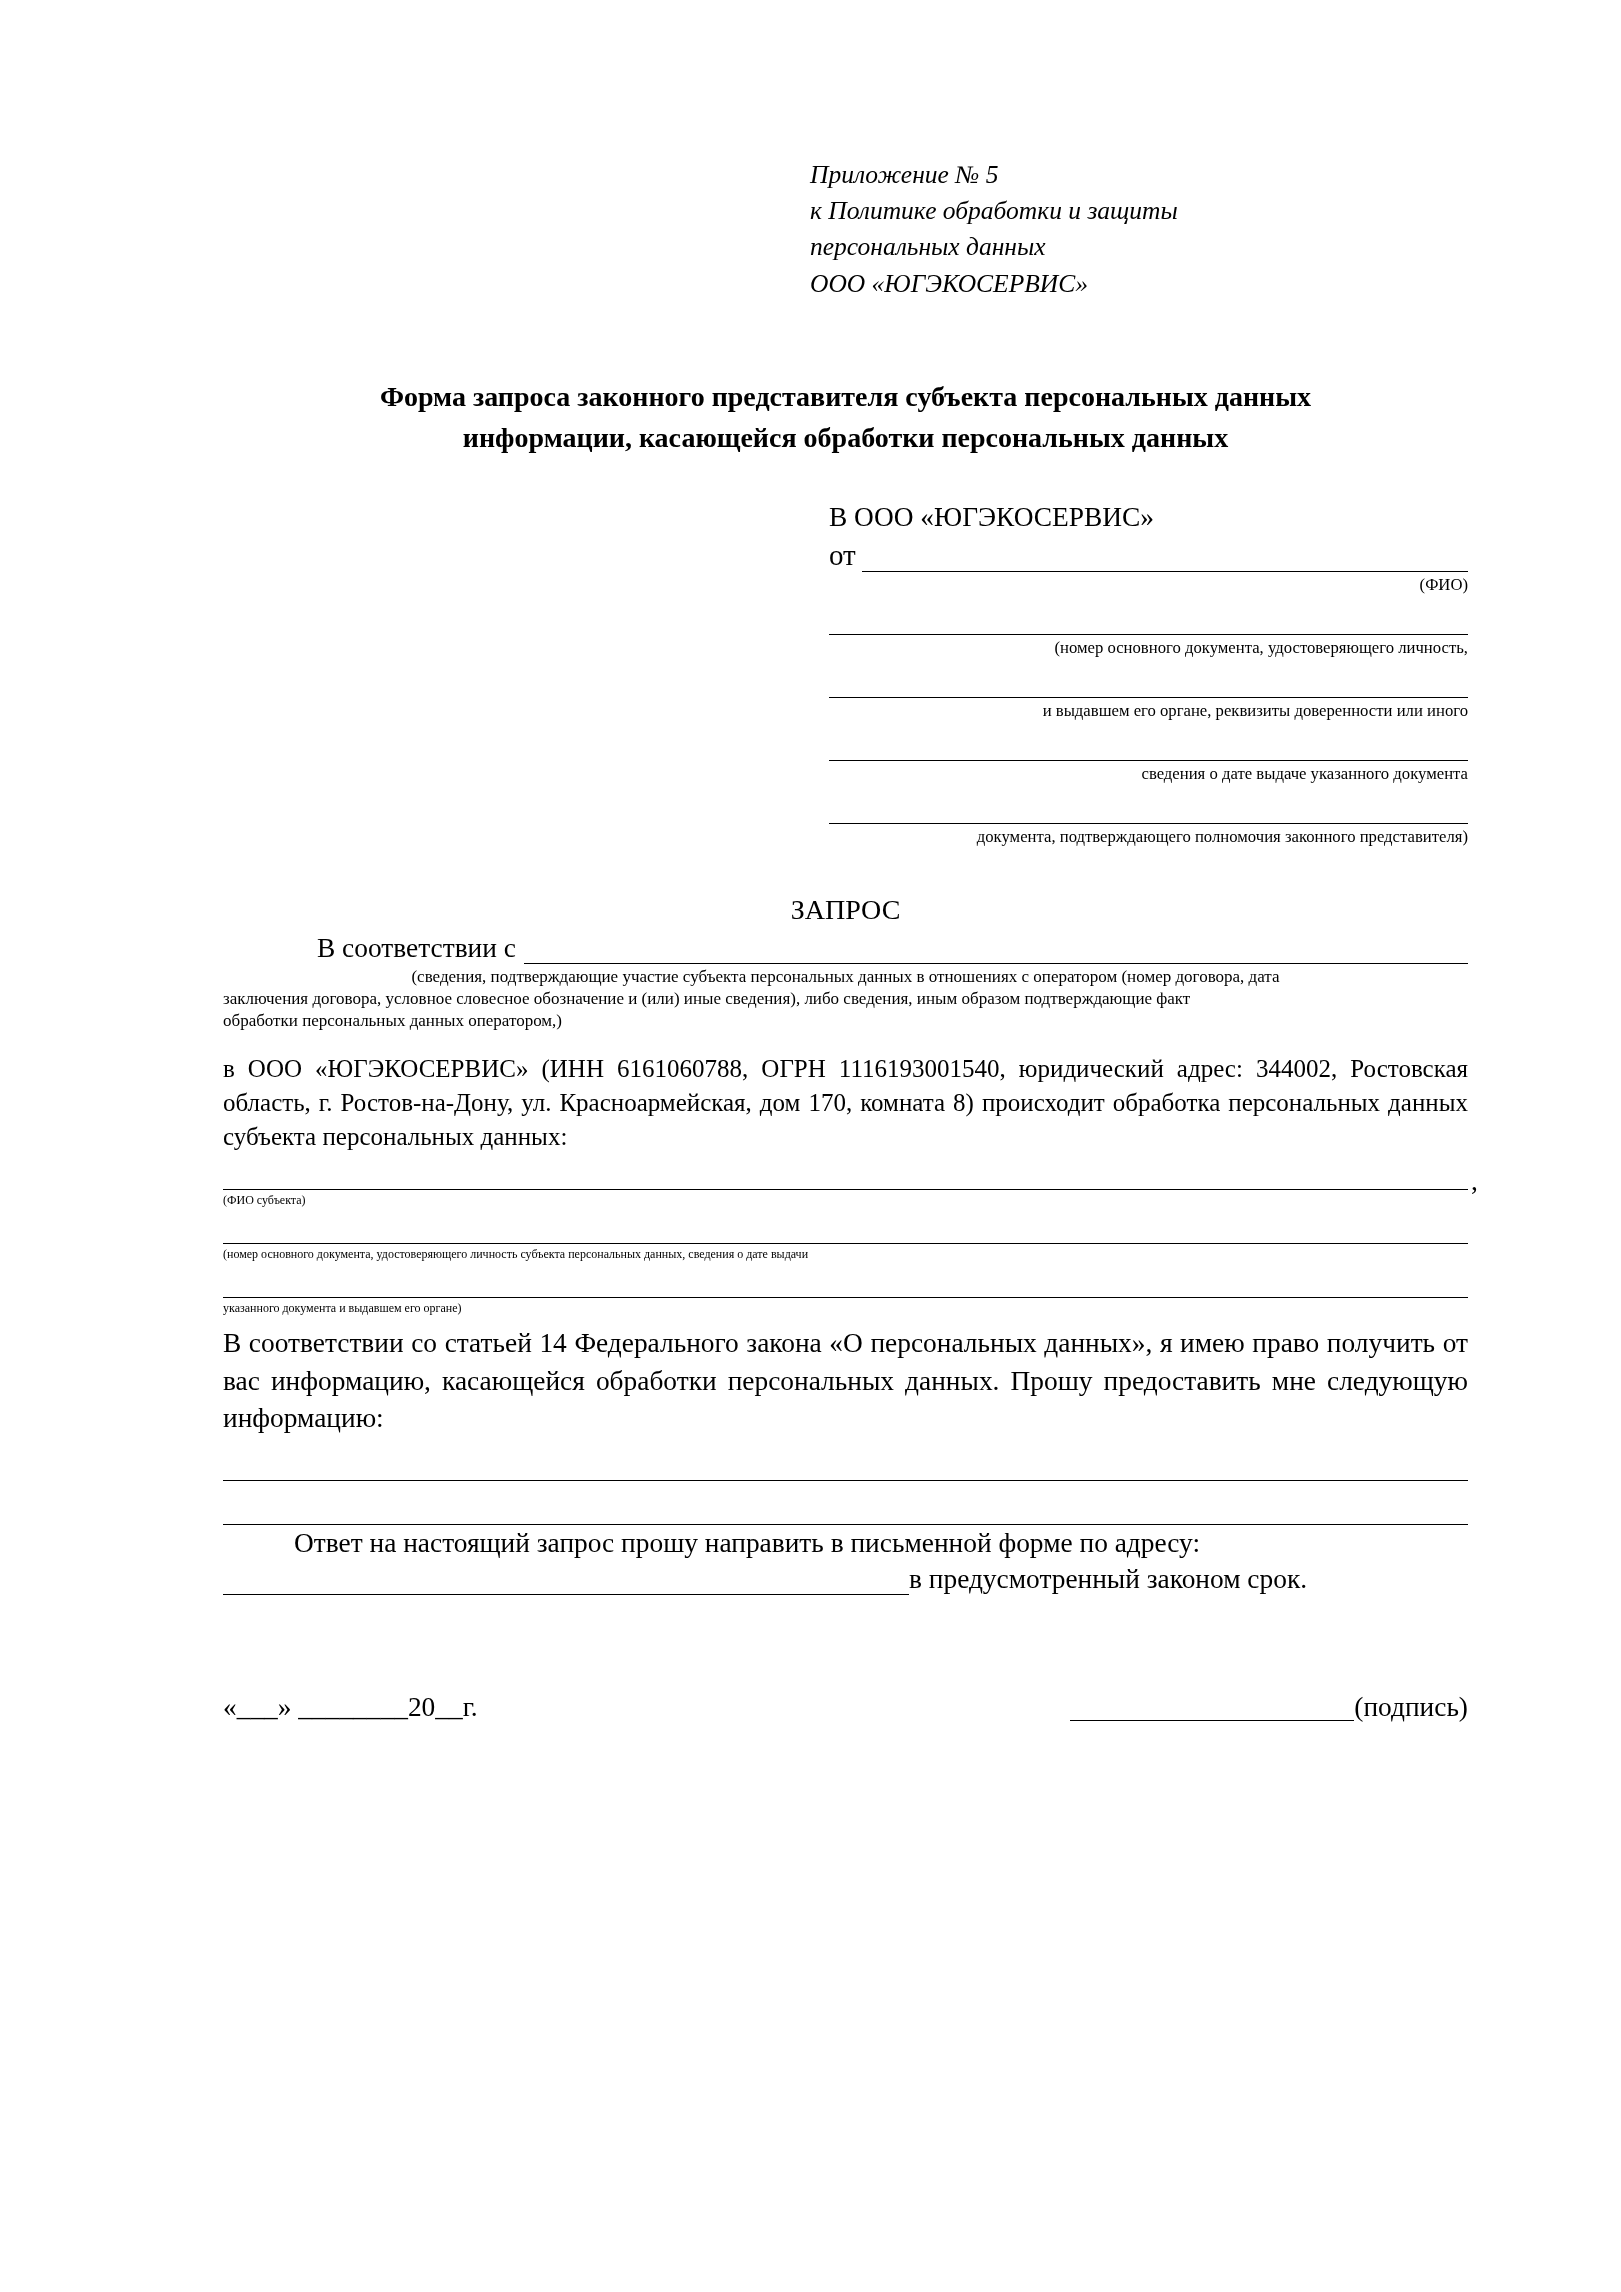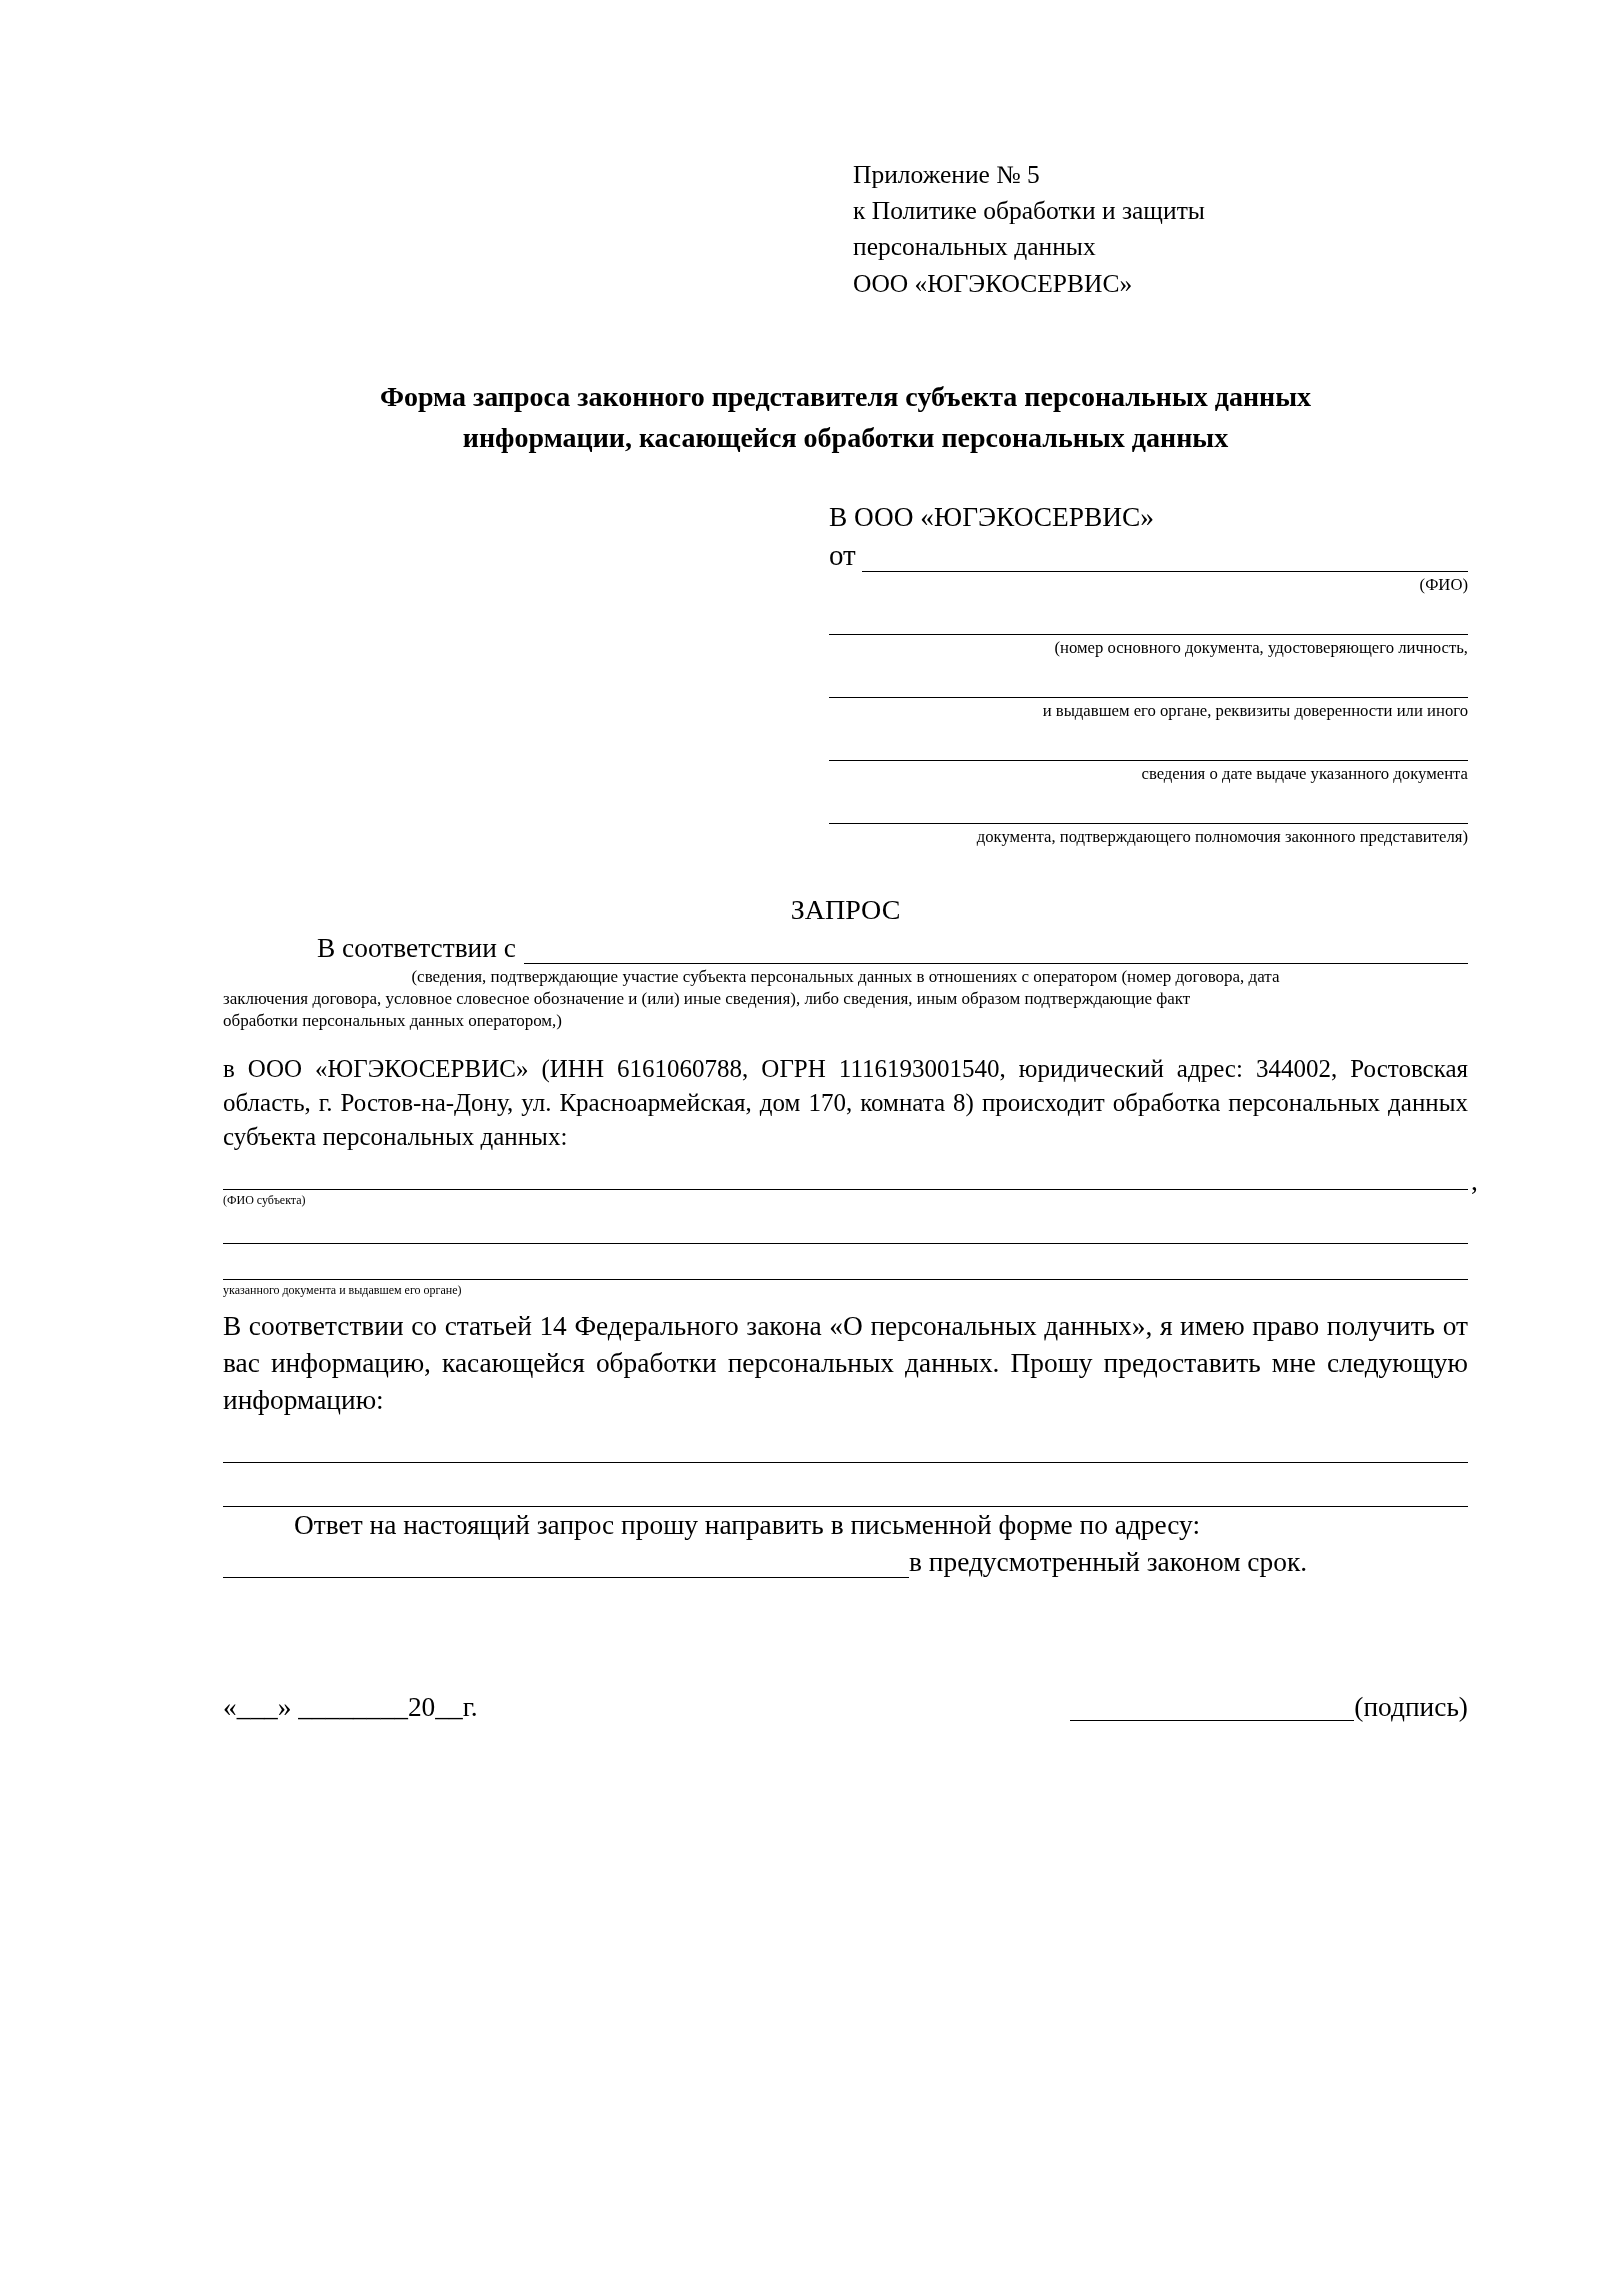--- a/index.html
+++ b/index.html
@@ -19,25 +19,26 @@
     position: relative;
     width: 1621px;
     height: 2293px;
     box-sizing: border-box;
     padding: 0;
   }
 
   
   .header-block {
     position: absolute;
-    left: 853px;
+    left: 810px;
     top: 157px;
     width: 588px;
     font-size: 25.5px;
     line-height: 1.42;
+    font-style: italic;
   }
   .header-block div { white-space: nowrap; }
 
   
   .doc-title {
     position: absolute;
     left: 223px;
     top: 377px;
     width: 1245px;
     text-align: center;
@@ -255,20 +256,21 @@
     </div>
 
     <div class="para">в ООО «ЮГЭКОСЕРВИС» (ИНН 6161060788, ОГРН 1116193001540, юридический адрес: 344002, Ростовская область, г. Ростов-на-Дону, ул. Красноармейская, дом 170, комната 8) происходит обработка персональных данных субъекта персональных данных:</div>
 
     <div class="ruled">
       <span class="comma">,</span>
     </div>
     <div class="cap-center">(ФИО субъекта)</div>
 
     <div class="ruled"></div>
+    <div class="cap-center">(номер основного документа, удостоверяющего личность субъекта персональных данных, сведения о дате выдачи</div>
 
     <div class="ruled"></div>
     <div class="cap-center">указанного документа и выдавшем его органе)</div>
 
     <div class="para2">В соответствии со статьей 14 Федерального закона «О персональных данных», я имею право получить от вас информацию, касающейся обработки персональных данных. Прошу предоставить мне следующую информацию:</div>
 
     <div class="blank-rule"></div>
     <div class="blank-rule"></div>
 
     <div class="answer-row">Ответ на настоящий запрос прошу направить в письменной форме по адресу:</div>

